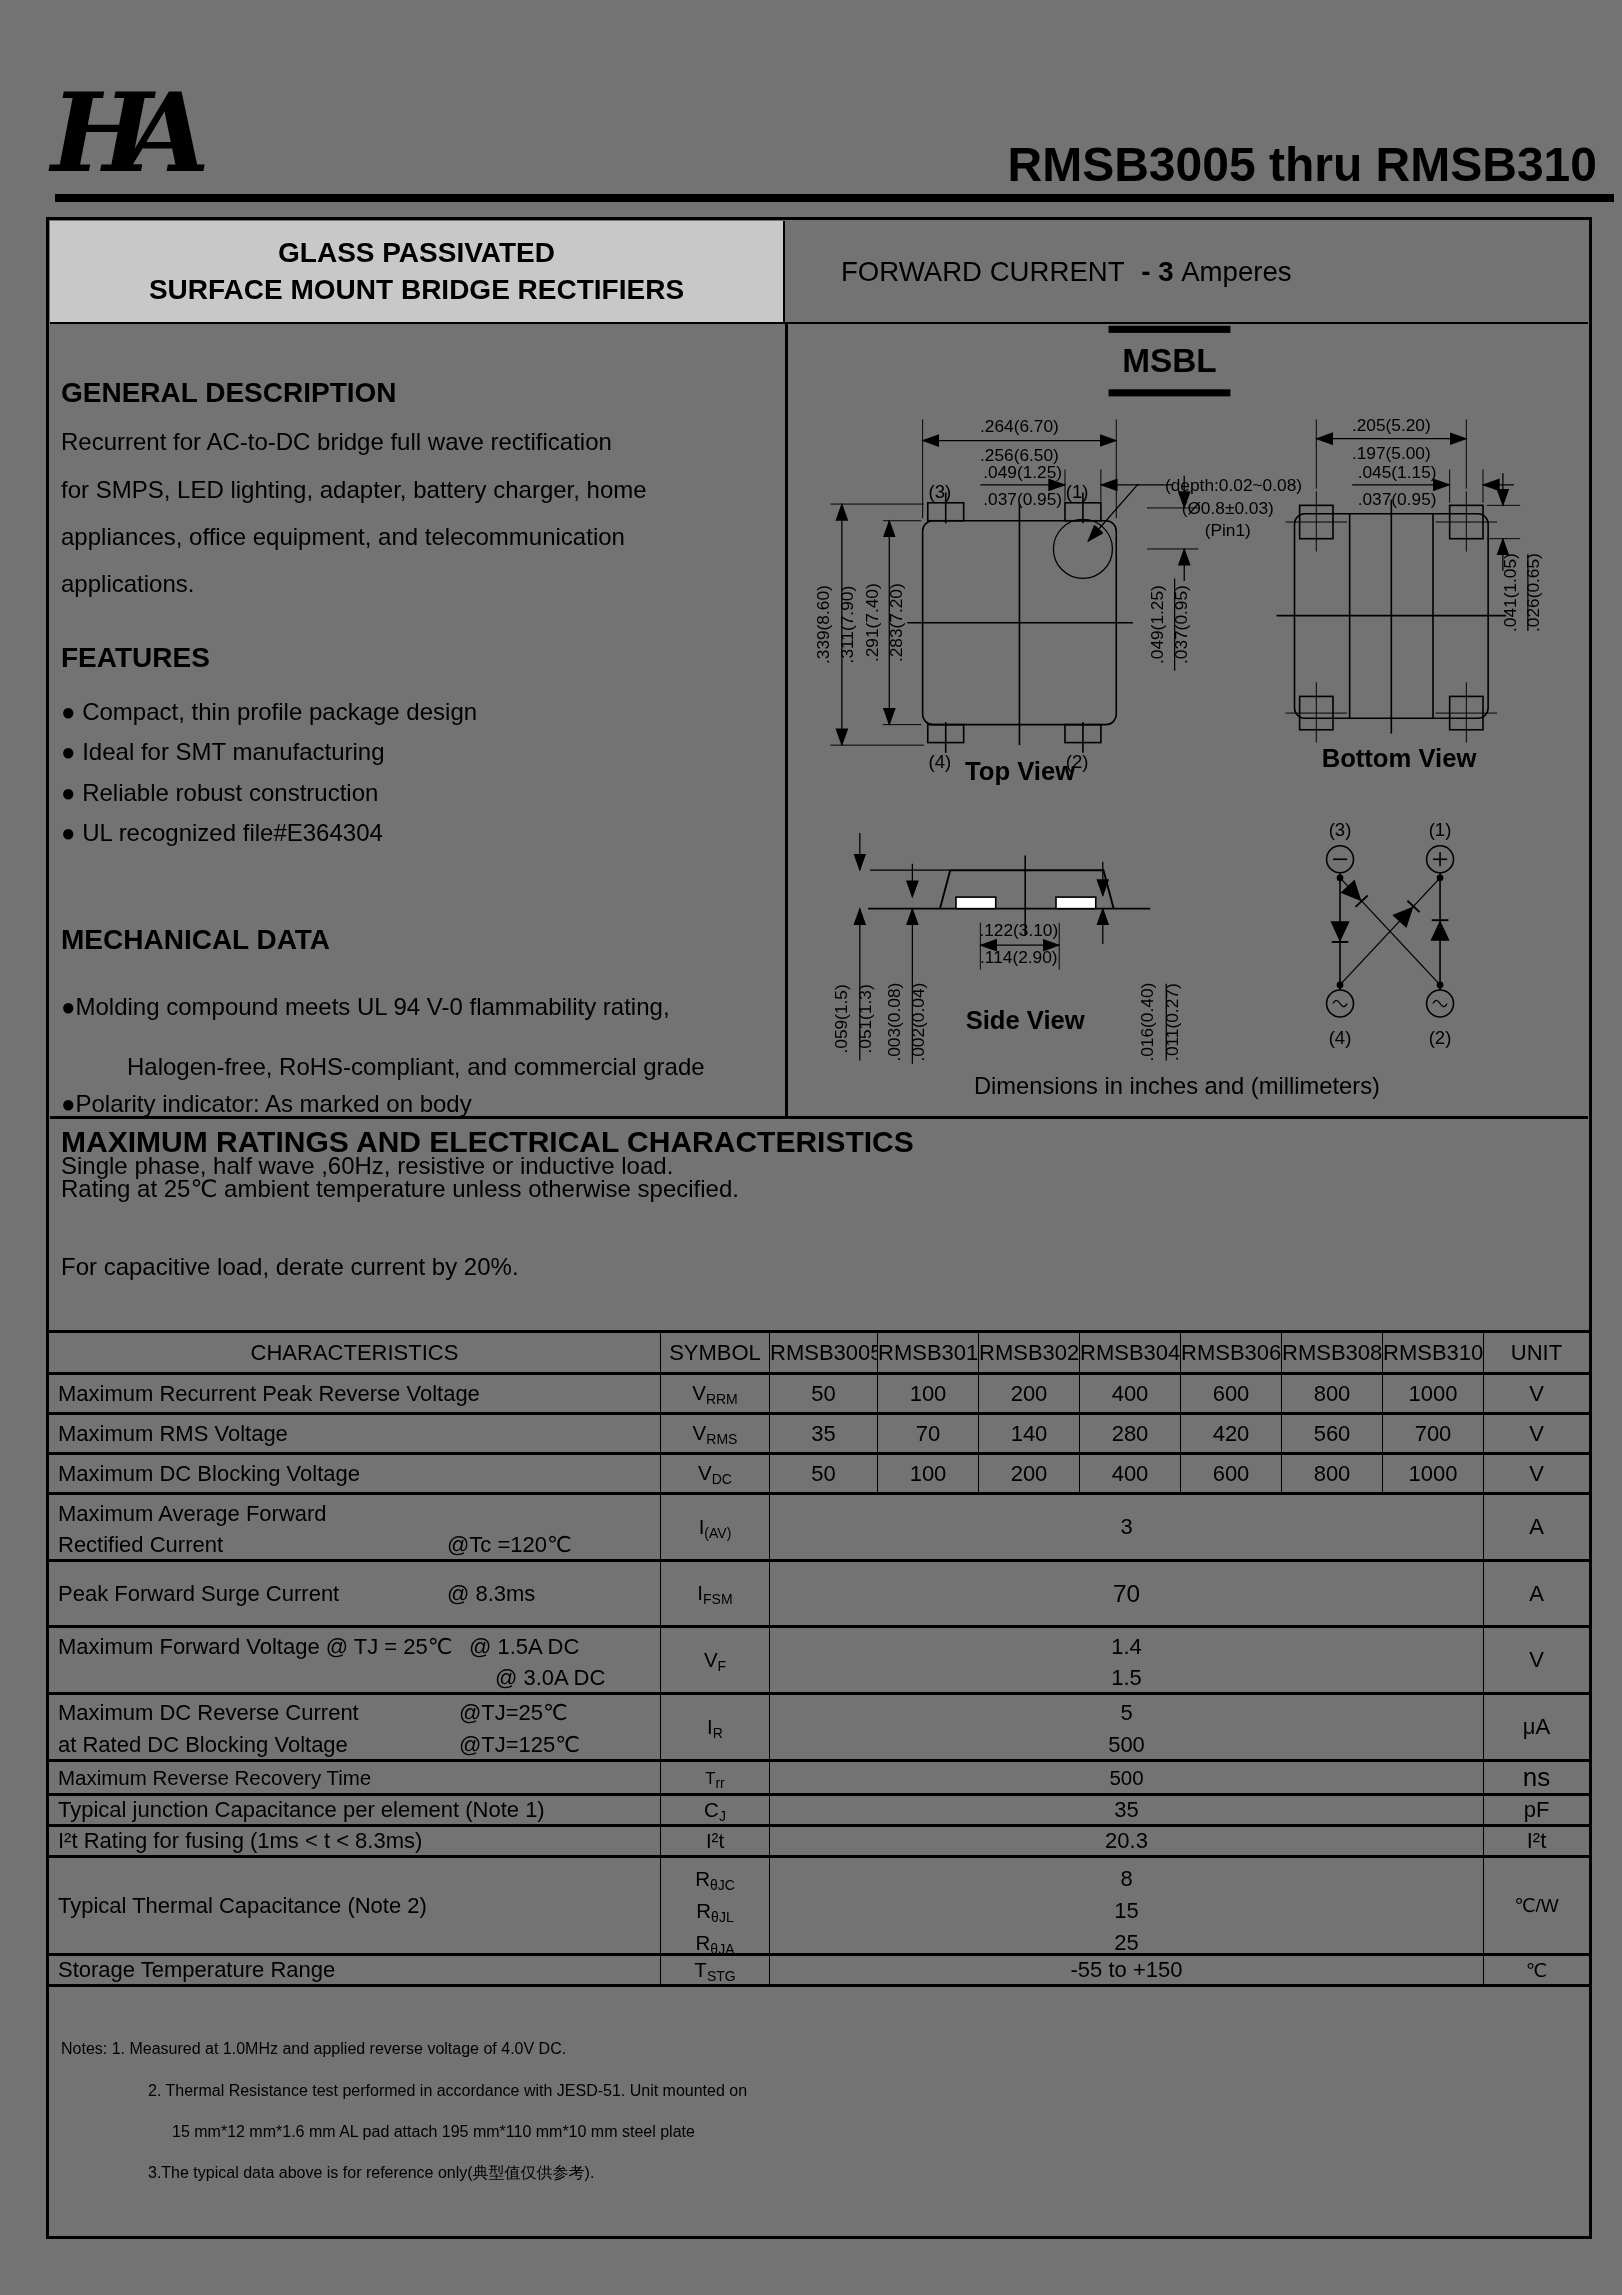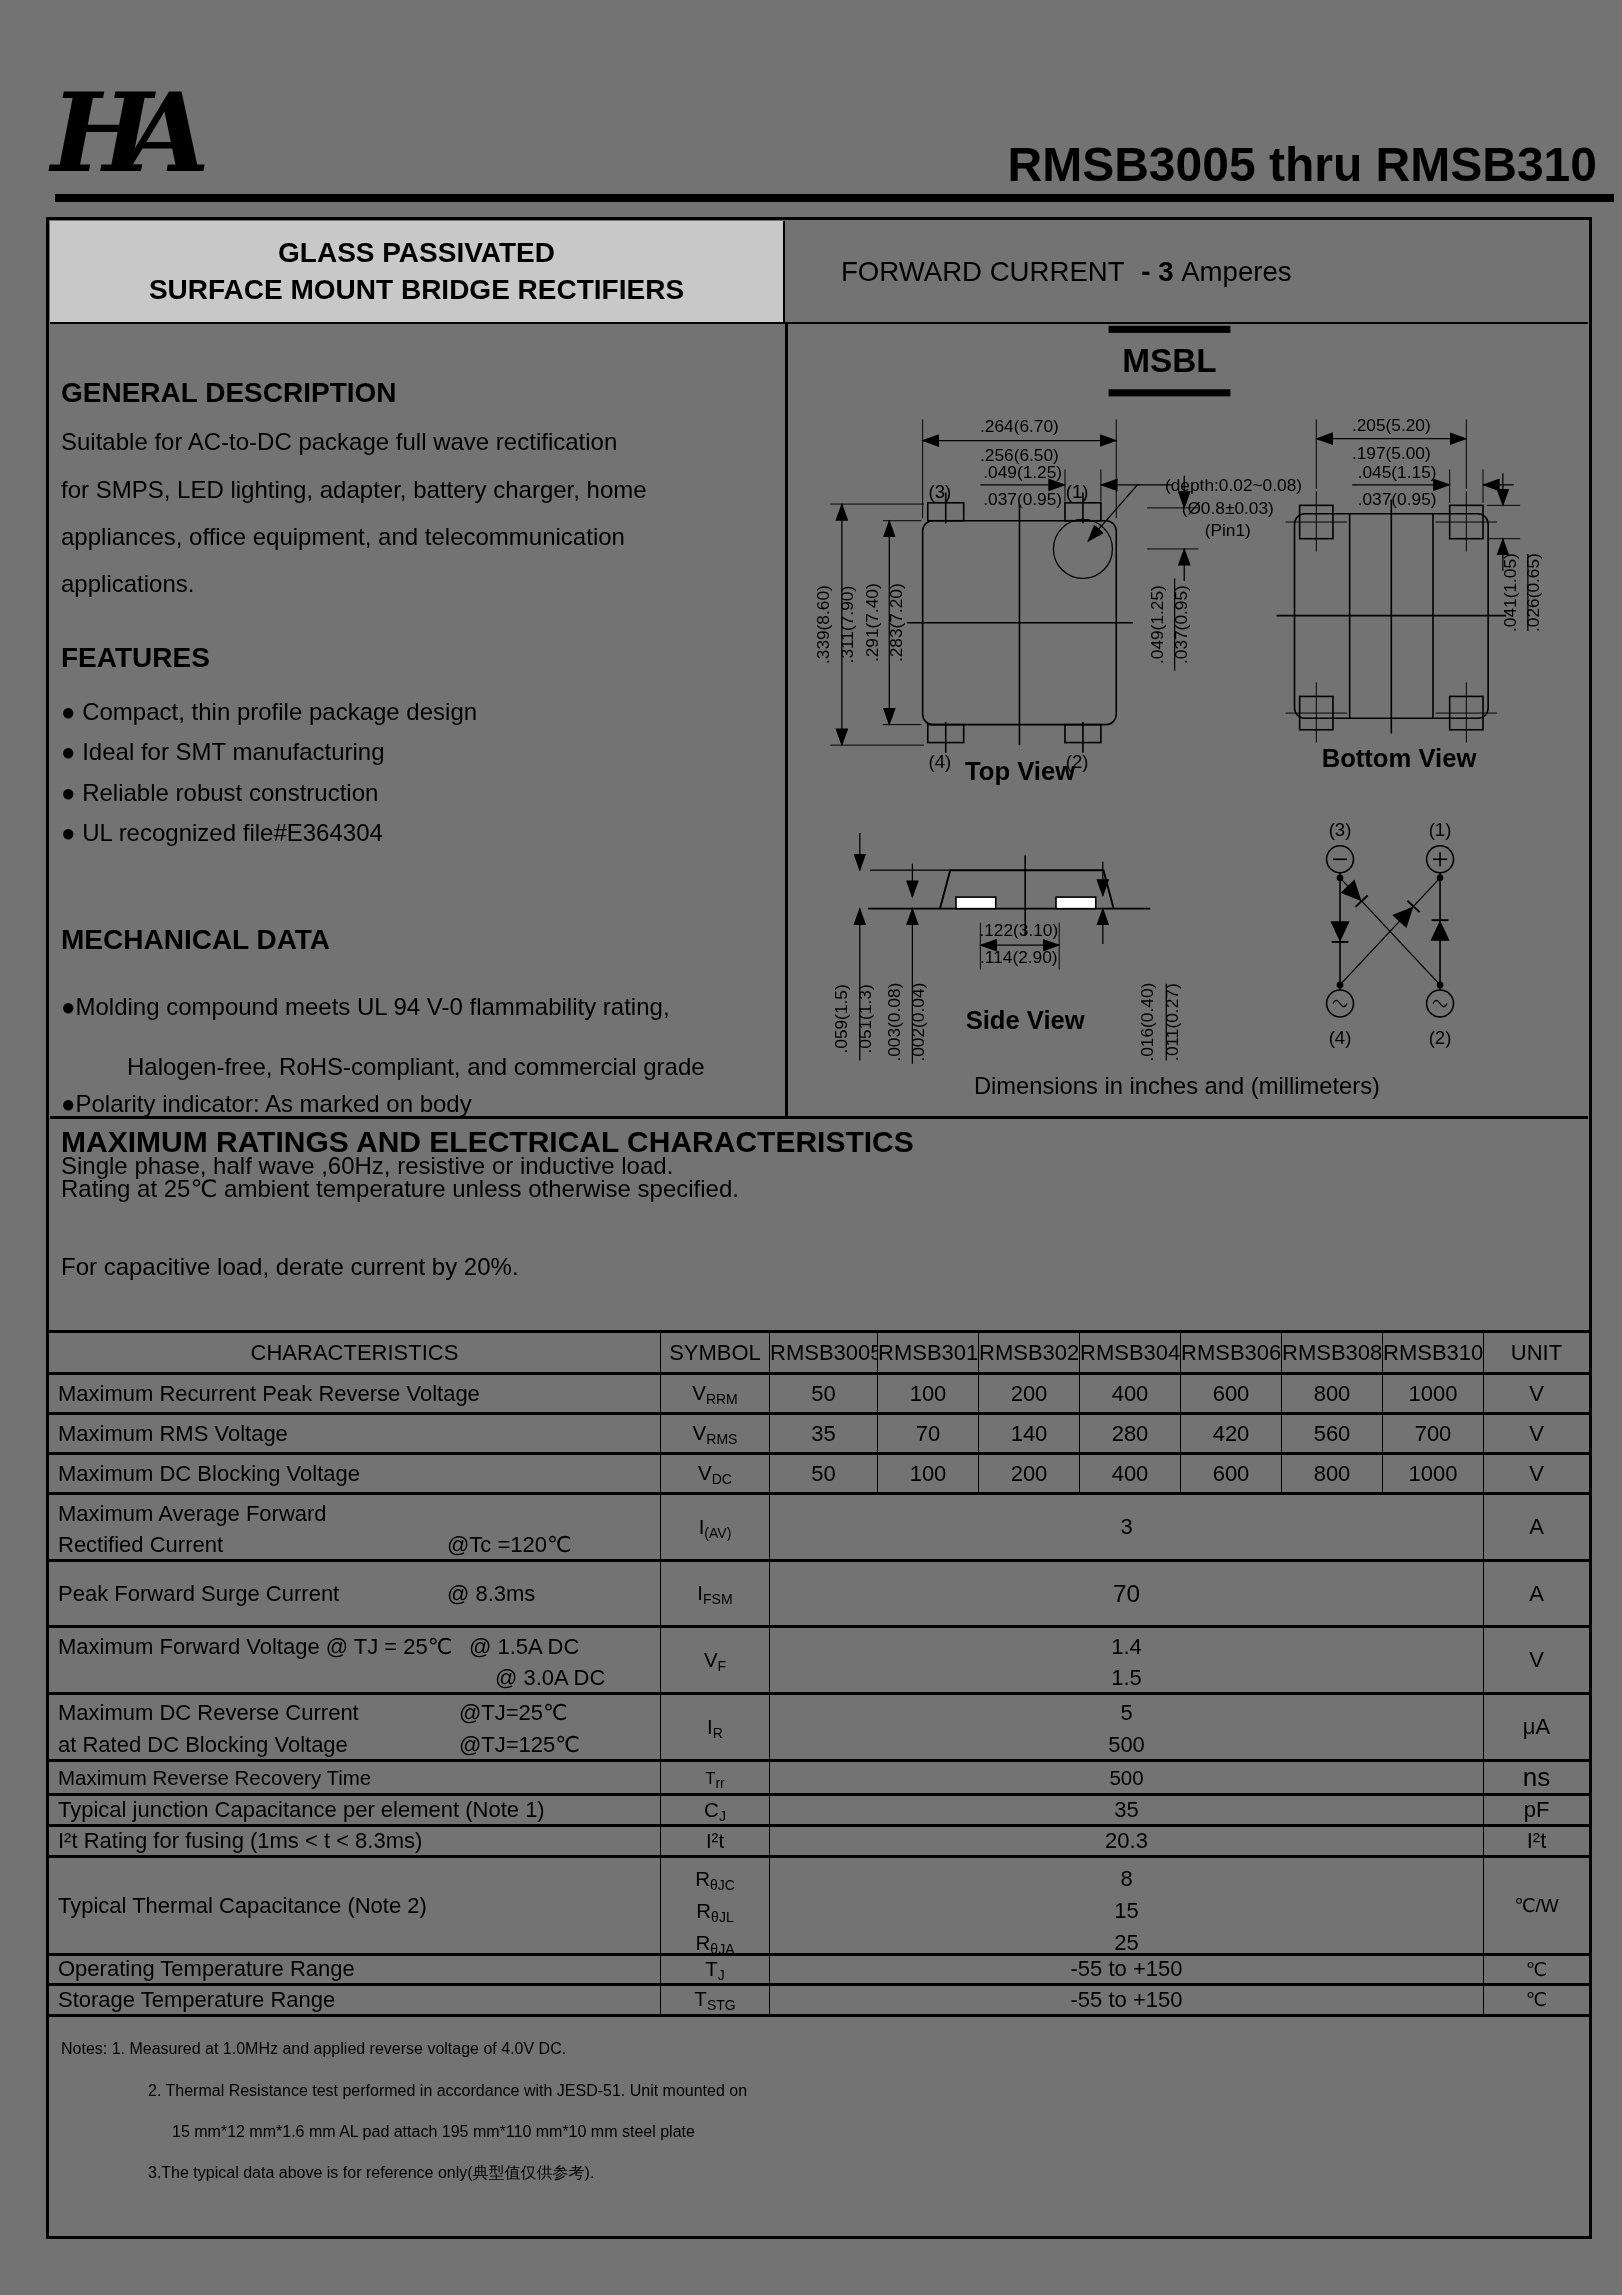--- a/index.html
+++ b/index.html
@@ -77,21 +77,21 @@
     <div class="hdr-right">
       <div>
         <span>FORWARD CURRENT</span><span class="val">- 3</span><span class="unit">Amperes</span>
       </div>
     </div>
   </div>
 
   <div class="abs vdivider"></div>
 
   <div class="abs h1" style="left:61px;top:377px;">GENERAL DESCRIPTION</div>
-  <div class="abs body-line" style="left:61px;top:428px;">Suitable for AC-to-DC package full wave rectification</div>
+  <div class="abs body-line" style="left:61px;top:428px;">Recurrent for AC-to-DC bridge full wave rectification</div>
   <div class="abs body-line" style="left:61px;top:476px;">for SMPS, LED lighting, adapter, battery charger, home</div>
   <div class="abs body-line" style="left:61px;top:523px;">appliances, office equipment, and telecommunication</div>
   <div class="abs body-line" style="left:61px;top:570px;">applications.</div>
 
   <div class="abs h1" style="left:61px;top:642px;">FEATURES</div>
   <div class="abs body-line" style="left:61px;top:698px;"><span class="bullet">●</span>&nbsp;<span>Compact, thin profile package design</span></div>
   <div class="abs body-line" style="left:61px;top:738px;"><span class="bullet">●</span>&nbsp;<span>Ideal for SMT manufacturing</span></div>
   <div class="abs body-line" style="left:61px;top:779px;"><span class="bullet">●</span>&nbsp;<span>Reliable robust construction</span></div>
   <div class="abs body-line" style="left:61px;top:819px;"><span class="bullet">●</span>&nbsp;<span>UL recognized file#E364304</span></div>
 
@@ -476,28 +476,20 @@
       <td class="val" colspan="7">
         <div class="rel" style="height:95px;">
           <div class="ln center" style="top:7.7px;">8</div>
           <div class="ln center" style="top:40px;">15</div>
           <div class="ln center" style="top:72px;">25</div>
         </div>
       </td>
       <td class="unit" style="font-size:19px;">℃/W</td>
     </tr>
 
-    <tr style="height:27px;">
-      <td class="lbl">
-            <div class="pad">Operating Temperature Range</div>
-          </td>
-      <td class="sym"><span>T</span><sub>J</sub></td>
-      <td class="val" colspan="7">-55 to +150</td>
-      <td class="unit" style="font-size:19px;">℃</td>
-    </tr>
 
     <tr style="height:31px;">
       <td class="lbl">
             <div class="pad">Storage Temperature Range</div>
           </td>
       <td class="sym"><span>T</span><sub>STG</sub></td>
       <td class="val" colspan="7">-55 to +150</td>
       <td class="unit" style="font-size:19px;">℃</td>
     </tr>
   </tbody>

